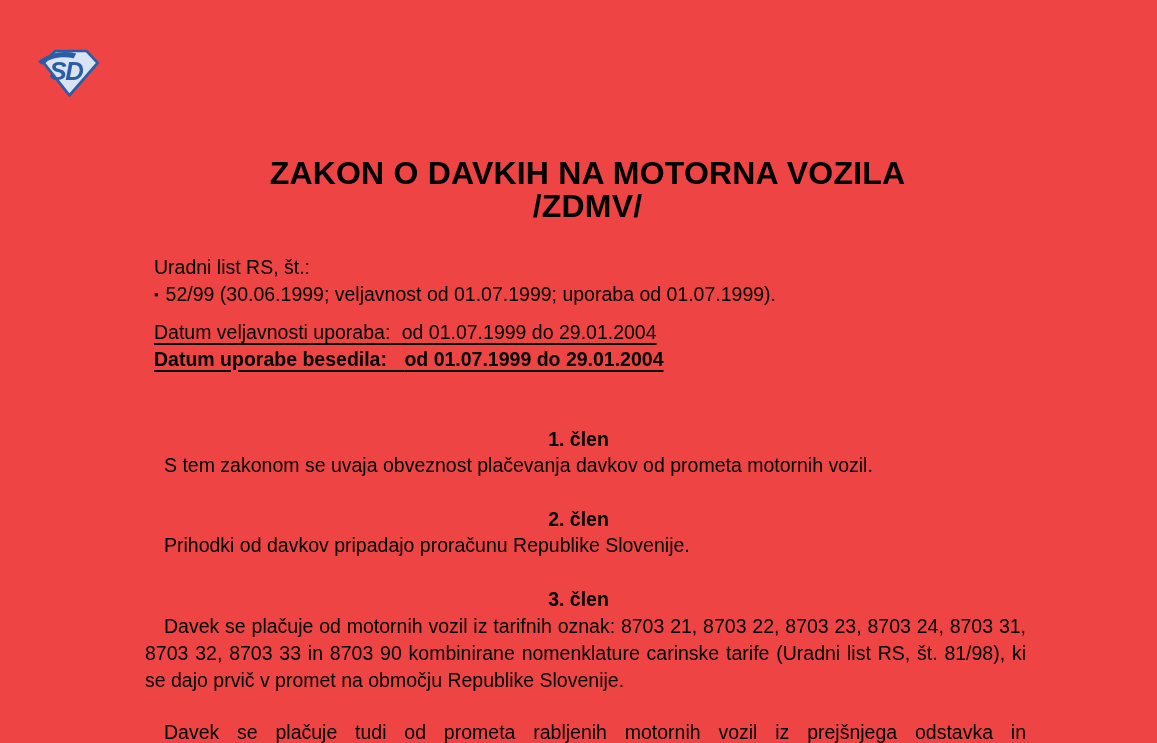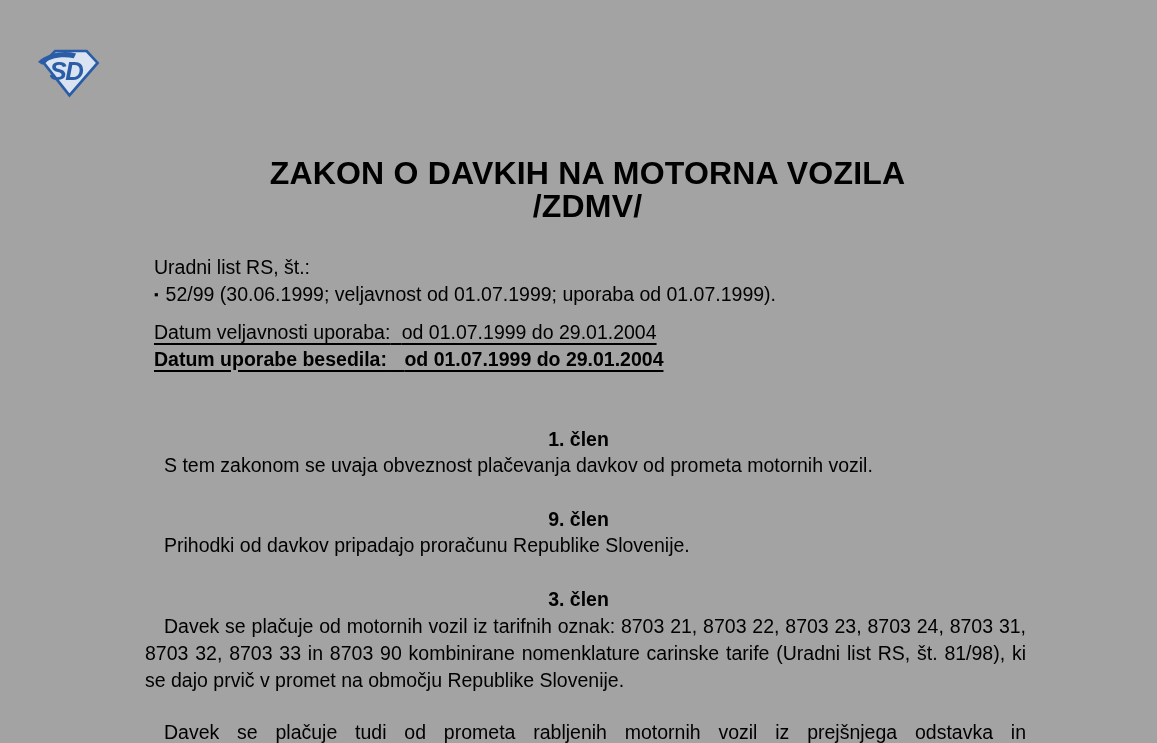--- a/index.html
+++ b/index.html
@@ -4,21 +4,21 @@
 <style>
   html, body { margin: 0; padding: 0; }
   body {
     font-family: "Liberation Sans", sans-serif;
     background: #ffffff;
   }
   .page {
     position: relative;
     width: 1157px;
     height: 743px;
-    background: #a3a3a3;
+    background: #ef4444;
     overflow: hidden;
     color: #000000;
   }
 
   
   .logo {
     position: absolute;
     left: 37px;
     top: 46px;
     width: 63px;
@@ -134,21 +134,21 @@
     </div>
 
     <div class="validity">
       <div class="vrow vrow1"><span>Datum veljavnosti uporaba:</span><span class="sp1"> </span><span>od 01.07.1999 do 29.01.2004</span></div>
       <div class="vrow vrow2"><span>Datum uporabe besedila:</span><span class="sp2"> </span><span>od 01.07.1999 do 29.01.2004</span></div>
     </div>
 
     <div class="article-heading ah1">1. člen</div>
     <p class="para pa1">S tem zakonom se uvaja obveznost plačevanja davkov od prometa motornih vozil.</p>
 
-    <div class="article-heading ah2">9. člen</div>
+    <div class="article-heading ah2">2. člen</div>
     <p class="para pa2">Prihodki od davkov pripadajo proračunu Republike Slovenije.</p>
 
     <div class="article-heading ah3">3. člen</div>
     <p class="para pa3">Davek se plačuje od motornih vozil iz tarifnih oznak: 8703 21, 8703 22, 8703 23, 8703 24, 8703 31, 8703 32, 8703 33 in 8703 90 kombinirane nomenklature carinske tarife (Uradni list RS, št. 81/98), ki se dajo prvič v promet na območju Republike Slovenije.</p>
     <p class="para pa4">Davek se plačuje tudi od prometa rabljenih motornih vozil iz prejšnjega odstavka in</p>
 
   </div>
 </div>
 
 </body></html>

